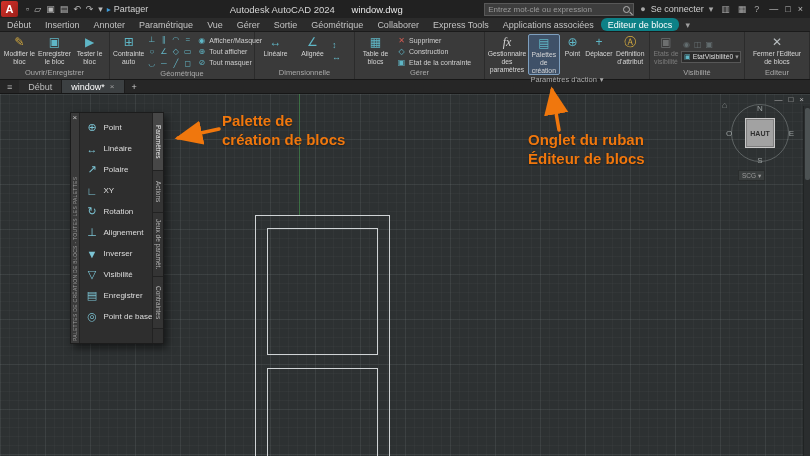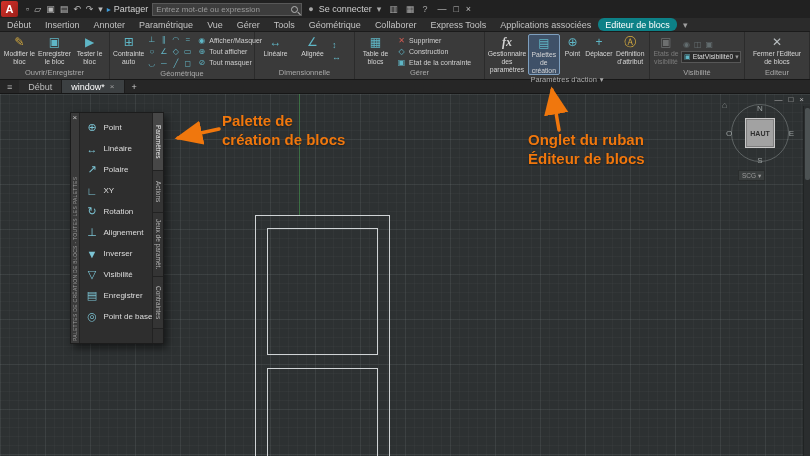--- a/index.html
+++ b/index.html
@@ -41,21 +41,21 @@
   .bb{width:35px;display:flex;flex-direction:column;align-items:center;gap:1px;color:#d6d6d6;font-size:6.8px;
     text-align:center;line-height:1.15;padding-top:2px;border-radius:2px;}
   .bb .bi{font-size:12px;height:13px;line-height:13px;}
   .bb.sel{background:#3f5168;border:1px solid #7e9fbe;}
   .links{display:flex;flex-direction:column;justify-content:center;gap:1px;}
   .lk{display:flex;align-items:center;gap:3px;font-size:7px;color:#cfcfcf;height:10px;padding:0 2px;white-space:nowrap;}
   .lk .li{font-size:8px;width:9px;text-align:center;}
   .ggrid{display:grid;grid-template-columns:repeat(4,11px);grid-auto-rows:11px;gap:1px;align-self:center;}
   .gi{color:#63b4c4;font-size:8px;text-align:center;line-height:11px;}
   .dimcol{display:flex;flex-direction:column;justify-content:center;gap:2px;color:#63b4c4;font-size:9px;}
-  .ic-teal{color:#5fb6c6}.ic-gold{color:#d3a93e}.ic-red{color:#cf5b52}.ic-gray{color:#b9bec0}.ic-fx{font-style:italic;color:#d2d2d2;font-family:"Liberation Serif","DejaVu Serif",serif;font-weight:bold;}
+  .ic-teal{color:#5fb6c6}.ic-gold{color:#d3a93e}.ic-red{color:#cf5b52}.ic-gray{color:#b9bec0}.ic-fx{font-style:italic;color:#d2d2d2;font-family:"Liberation Serif","DejaVu Serif",serif;}
   .dim{opacity:.4}
   .viscol{display:flex;flex-direction:column;justify-content:center;gap:2px;}
   .vistools{display:flex;gap:4px;font-size:8px;color:#9fb7bd;justify-content:flex-start;padding-left:2px;}
   .visdrop{width:60px;height:12px;background:#2b2b2b;border:1px solid #575757;display:flex;align-items:center;gap:2px;
     font-size:6.8px;color:#ddd;padding:0 2px;white-space:nowrap;}
   .visdrop .vdi{color:#5fb6c6;font-size:7px;}
   .visdrop .vdc{margin-left:auto;color:#9a9a9a;}
 
   
   .ftabs{height:14px;background:#262626;display:flex;align-items:stretch;color:#bdbdbd;font-size:9px;border-bottom:1px solid #161616;}
@@ -131,20 +131,24 @@
       <span>▣</span>
       <span>▤</span>
       <span>↶</span>
       <span>↷</span>
       <span>▾</span>
     </div>
     <div class="share">
       <span class="sic">▸</span>
       <span>Partager</span>
     </div>
+    <div class="title-center">
+      <span>Autodesk AutoCAD 2024</span>
+      <span class="doc">window.dwg</span>
+    </div>
     <div class="searchbox">
       <input placeholder="Entrez mot-clé ou expression" style="">
       <span class="mag"></span>
     </div>
     <div class="signin">
       <span class="ticn">●</span>
       <span>Se connecter</span>
       <span class="ticn">▾</span>
     </div>
     <span class="ticn">▥</span>
@@ -157,21 +161,21 @@
     </div>
   </div>
 
   <div class="rtabs">
     <span class="rtab">Début</span>
     <span class="rtab">Insertion</span>
     <span class="rtab">Annoter</span>
     <span class="rtab">Paramétrique</span>
     <span class="rtab">Vue</span>
     <span class="rtab">Gérer</span>
-    <span class="rtab">Tools</span>
+    <span class="rtab">Sortie</span>
     <span class="rtab">Géométrique</span>
     <span class="rtab">Collaborer</span>
     <span class="rtab">Express Tools</span>
     <span class="rtab">Applications associées</span>
     <span class="rtab active">Editeur de blocs</span>
     <span class="rtab-opts">▾</span>
   </div>
 
   <div class="ribbon">
 

